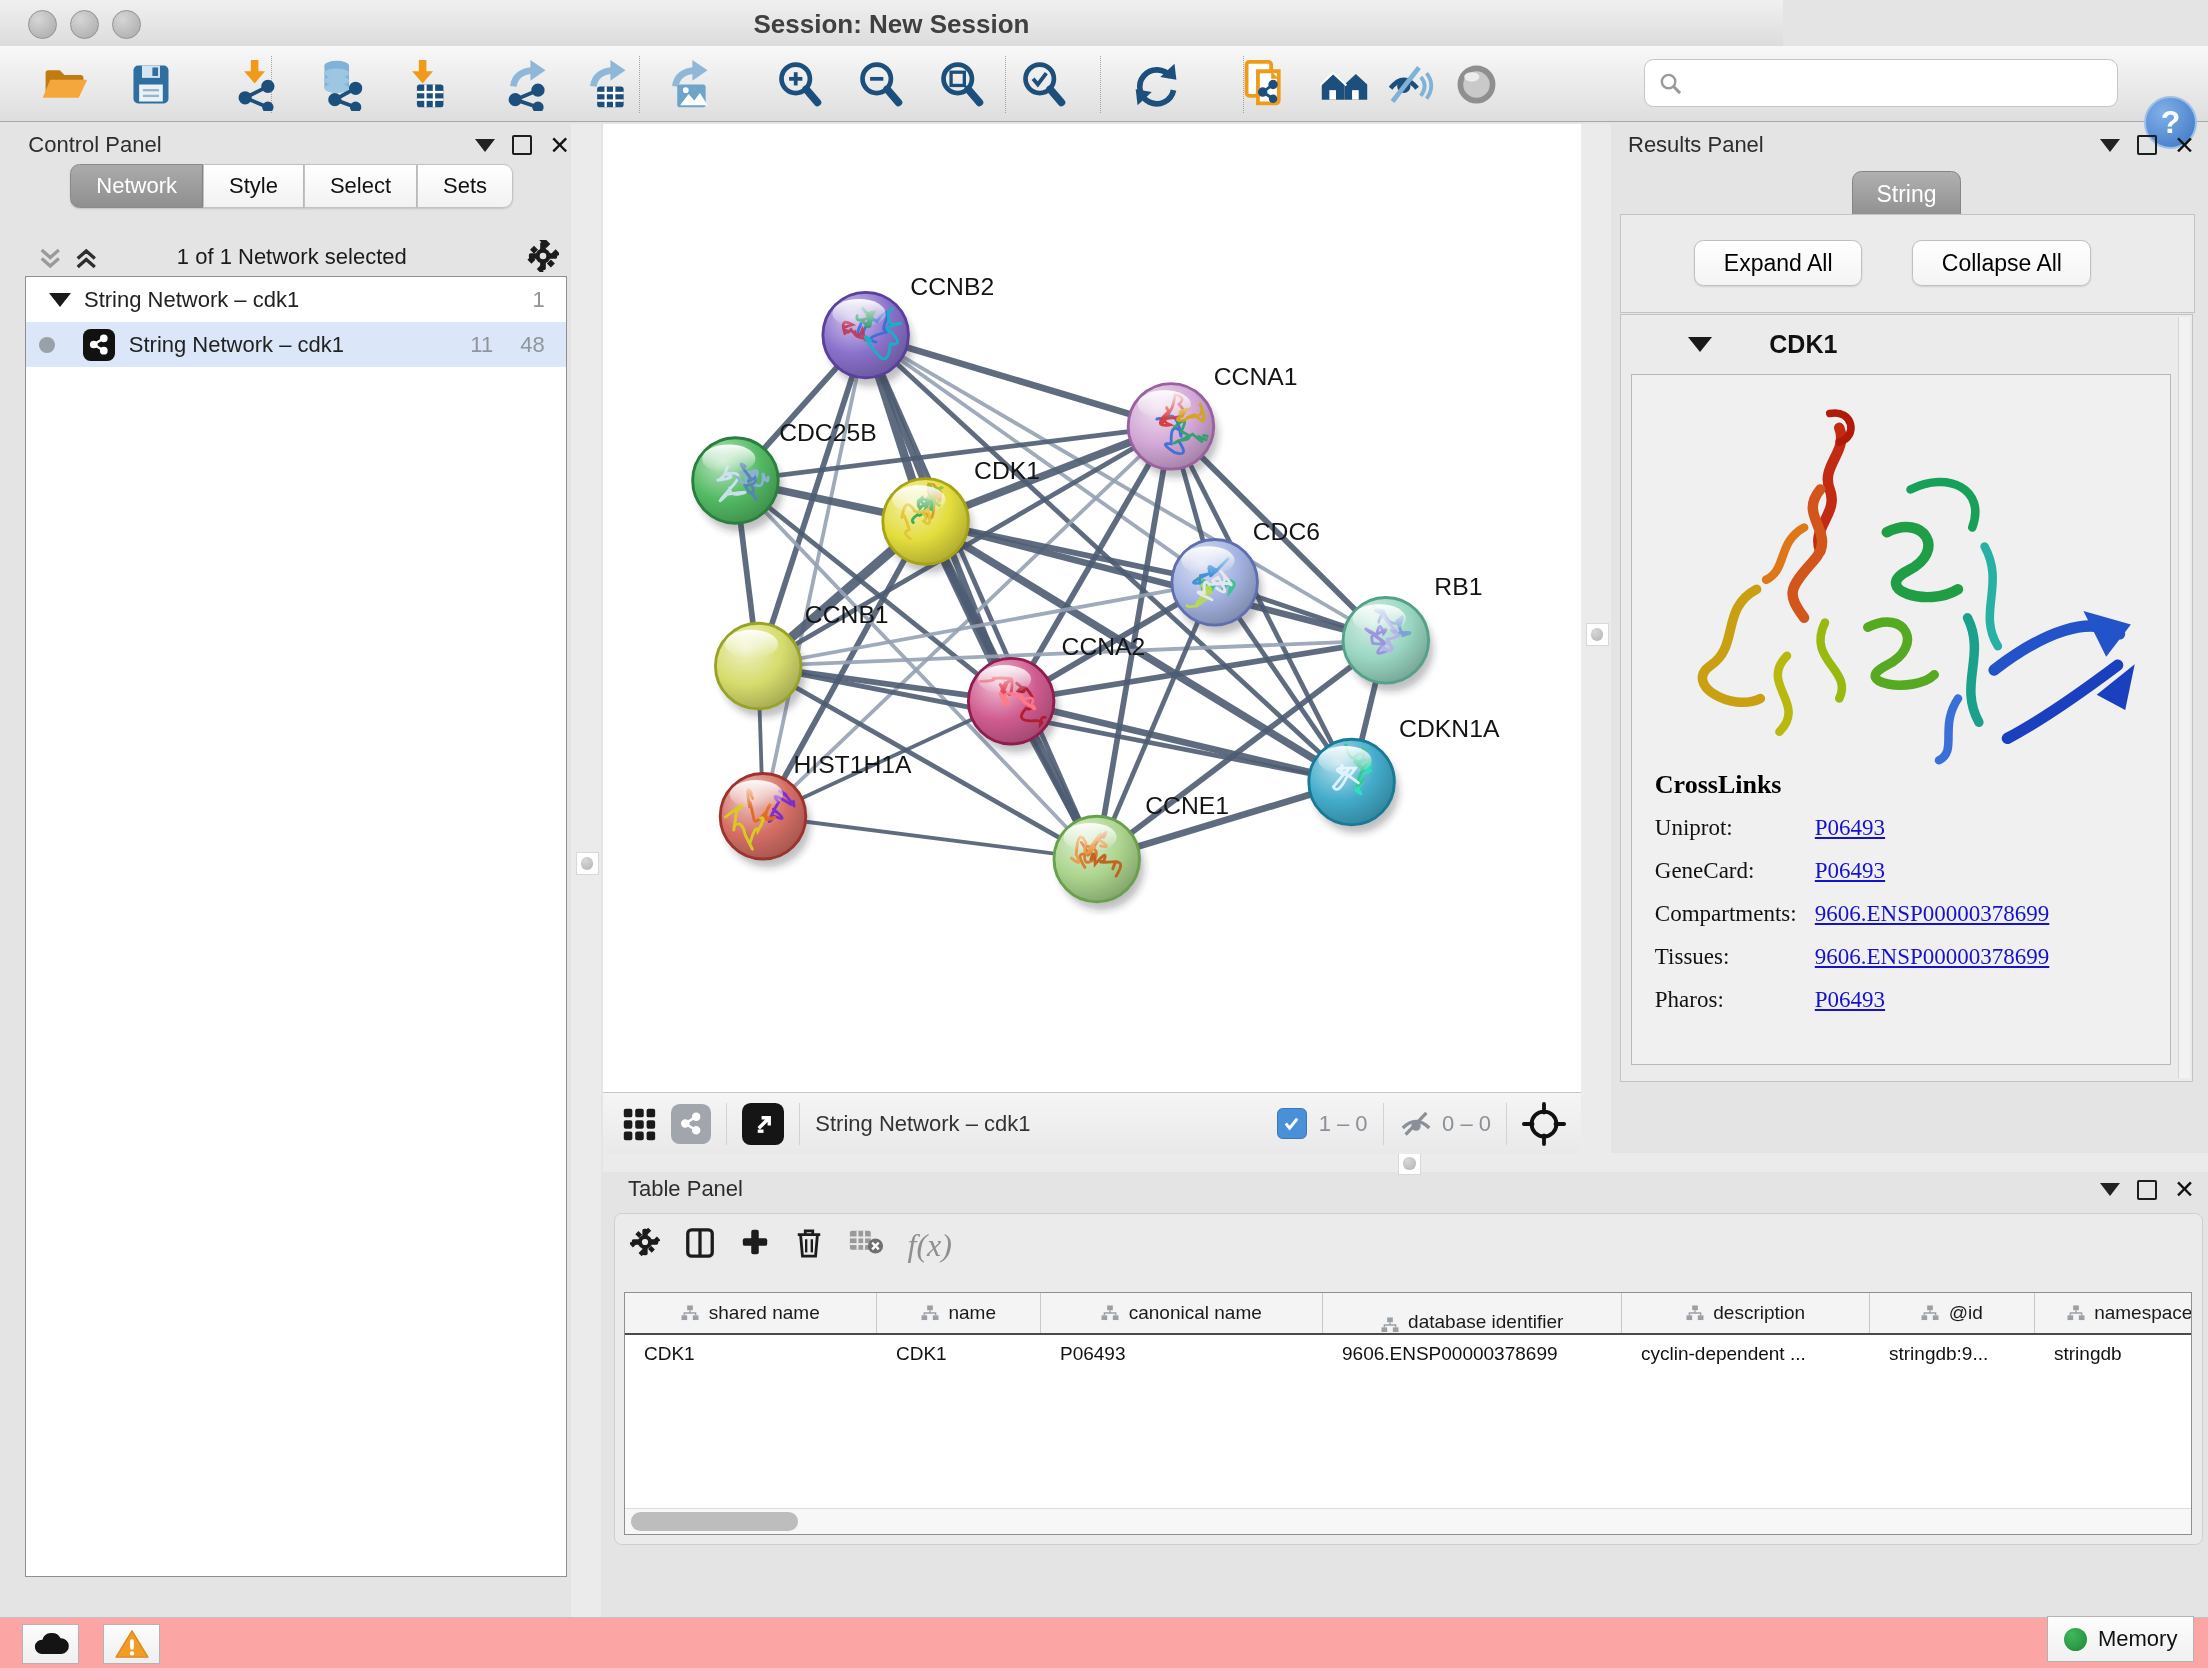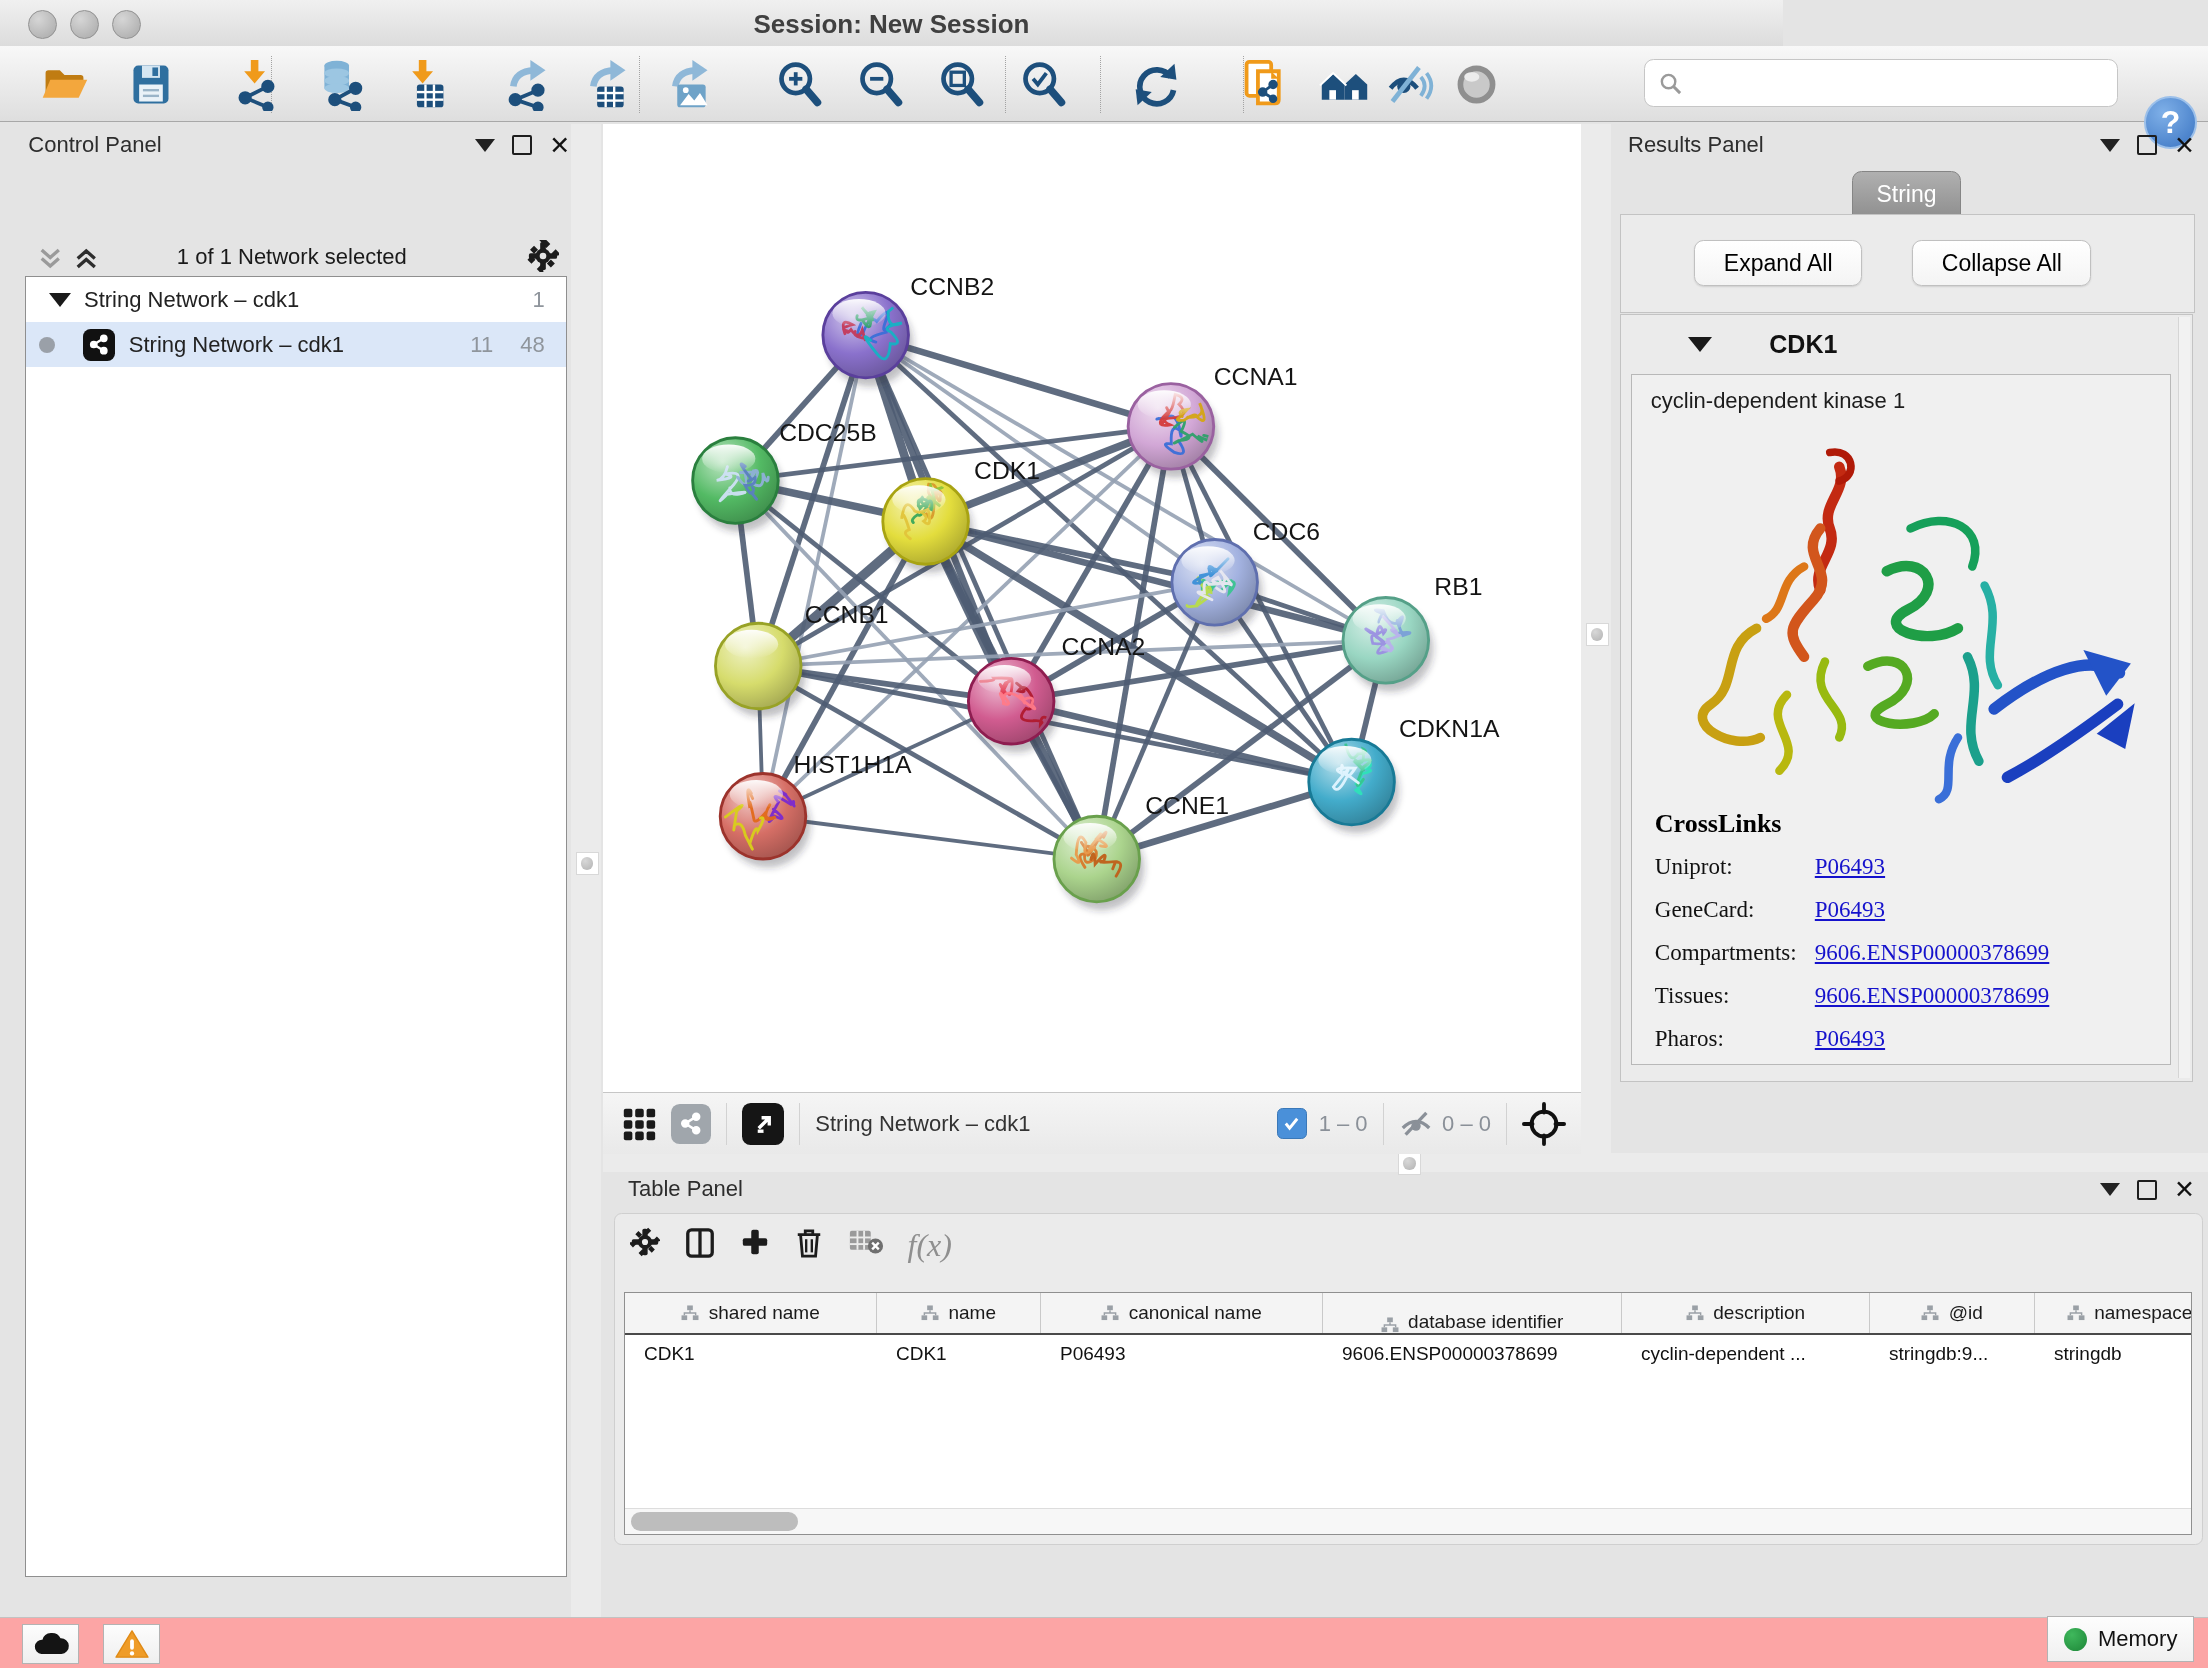--- a/index.html
+++ b/index.html
@@ -302,20 +302,21 @@
   <div class="abs helpbtn">?</div>
 </div>
 
 <div class="abs ctrl">
   <div class="abs panel-title" style="left:15px;top:7.6px">Control Panel</div>
   <div class="abs ph-icons" style="left:462px;top:11.4px">
     <div class="ph-caret"></div>
     <div class="ph-float"></div>
     <div class="ph-close">✕</div>
   </div>
+  <div class="abs tabbar" style="left:57px;top:40px" id="ctrl-tabs"><button class="sel">Network</button><button>Style</button><button>Select</button><button>Sets</button></div>
 
   <div class="abs" style="left:23px;top:122px">
     <svg width="28.5" height="25" viewBox="0 0 30 26">
         <path d="M6 4 l9 8 9-8 M6 13 l9 8 9-8" stroke="#9a9a9a" stroke-width="3.5" fill="none"></path>
       </svg>
   </div>
   <div class="abs" style="left:59px;top:122px">
     <svg width="28.5" height="25" viewBox="0 0 30 26">
         <path d="M6 22 l9-8 9 8 M6 13 l9-8 9 8" stroke="#2d2d2d" stroke-width="3.5" fill="none"></path>
       </svg>
@@ -692,21 +693,20 @@
   <div class="rbox1">
     <button class="rbtn" style="position:absolute;left:73px;top:25px">Expand All</button>
     <button class="rbtn" style="position:absolute;left:291px;top:25px">Collapse All</button>
   </div>
   <div class="rbox2">
     <div class="gene-hdr">
       <div style="width:0;height:0;border-left:12.4px solid transparent;border-right:12.4px solid transparent;border-top:15px solid #1a1a1a"></div>
       <span class="gene-name">CDK1</span>
     </div>
     <div class="gene-sub">
-      <div class="gene-desc">cyclin-dependent kinase 1</div>
 
       <svg width="514" height="380" viewBox="0 0 540 400" style="margin:9.5px auto 0;display:block">
         <g fill="none" stroke-linecap="round">
           <path d="M205 45 C215 70 185 85 195 110 S175 150 185 175" stroke="#c32a12" stroke-width="11"></path>
           <path d="M195 30 C220 25 225 55 205 60" stroke="#b01a08" stroke-width="8"></path>
           <path d="M185 110 C160 140 205 155 178 185 S150 220 168 245" stroke="#d2561c" stroke-width="11"></path>
           <path d="M168 150 C140 165 150 195 128 205" stroke="#dd7718" stroke-width="9"></path>
           <path d="M118 215 C80 235 100 275 70 295 S92 345 122 330" stroke="#c8a012" stroke-width="10"></path>
           <path d="M150 285 C120 315 172 335 142 365" stroke="#b8b80f" stroke-width="9"></path>
           <path d="M190 250 C170 290 220 300 205 330" stroke="#98ba10" stroke-width="9"></path>

